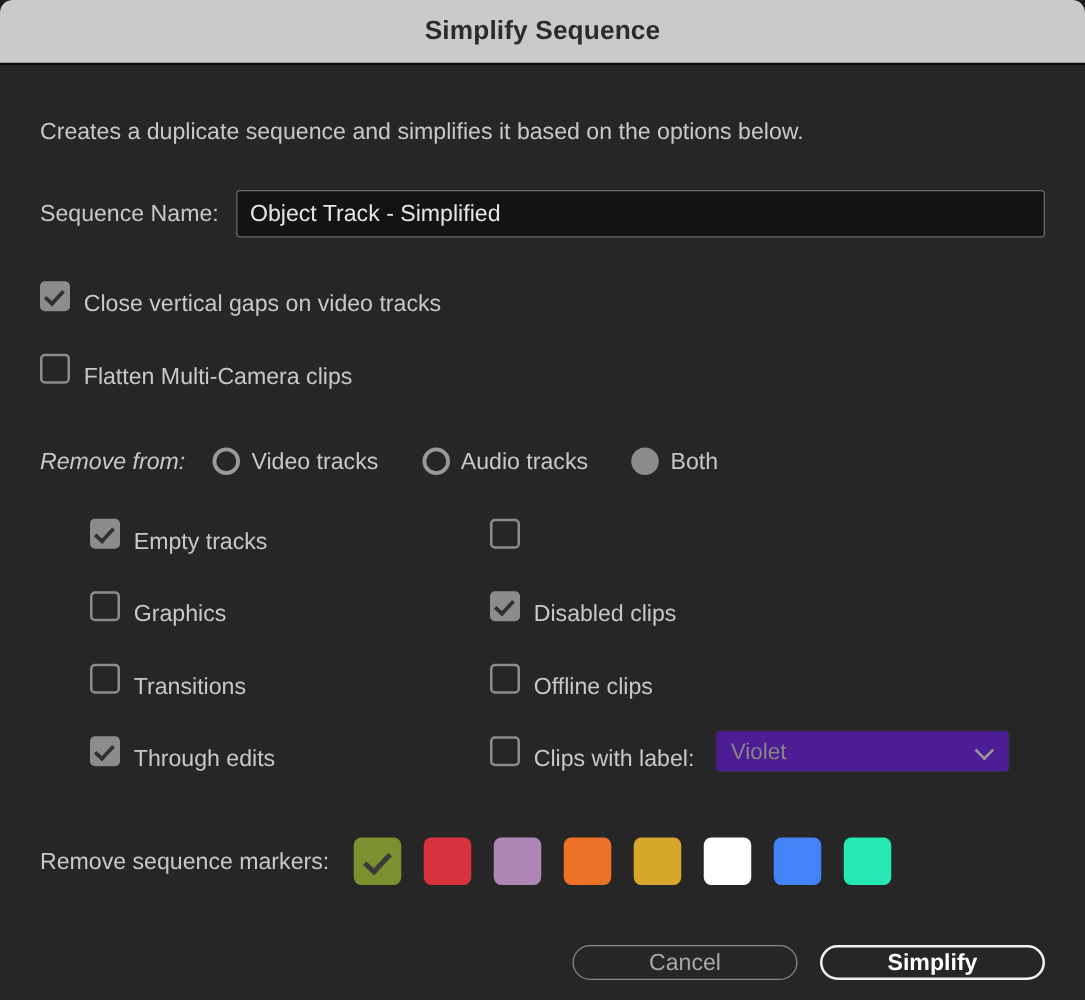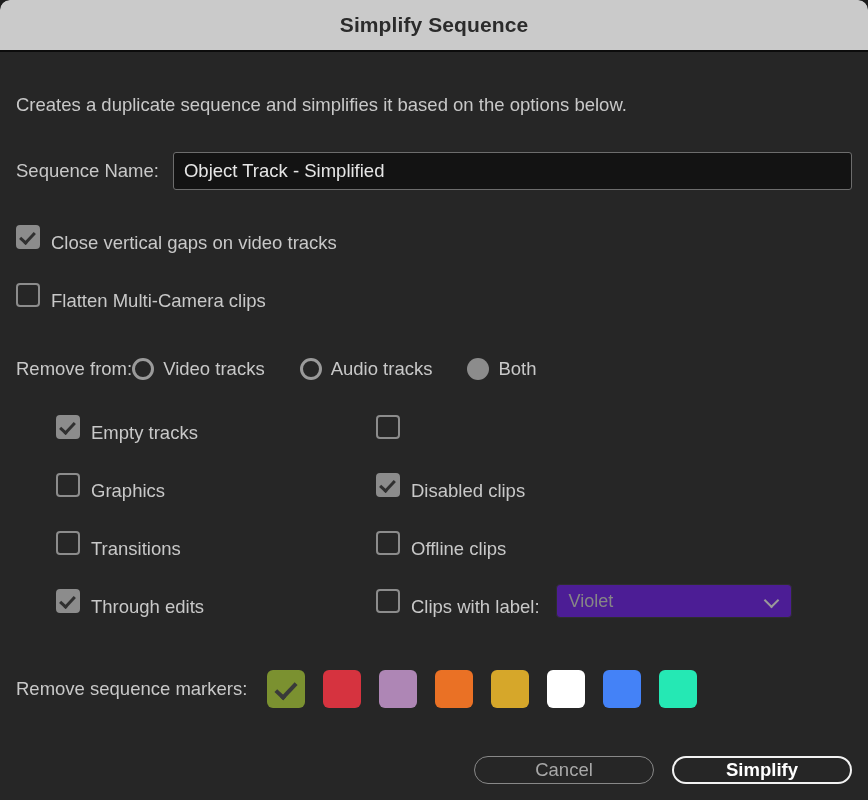--- a/index.html
+++ b/index.html
@@ -32,21 +32,21 @@
     border-bottom: 2px solid #0c0c0c;
     box-sizing: border-box;
   }
   .titlebar-text {
     font-size: 21px;
     font-weight: bold;
     color: #2b2b2b;
     letter-spacing: 0.1px;
   }
   .body {
-    padding: 0 16px;
+    padding: 0 32px;
   }
   .intro {
     color: #c8c8c8;
     font-size: 18.5px;
     margin-top: 42px;
   }
 
   
   .name-row {
     display: flex;
@@ -119,20 +119,22 @@
 
   
   .radio-row {
     display: flex;
     align-items: center;
     margin-top: 46px;
   }
   .radio-label {
     color: #c8c8c8;
     font-size: 18.5px;
+    margin-right: 22px;
+    font-style: italic;
   }
   .radio-item {
     display: flex;
     align-items: center;
     margin-right: 35px;
   }
   .radio {
     width: 22px;
     height: 22px;
     border-radius: 50%;

